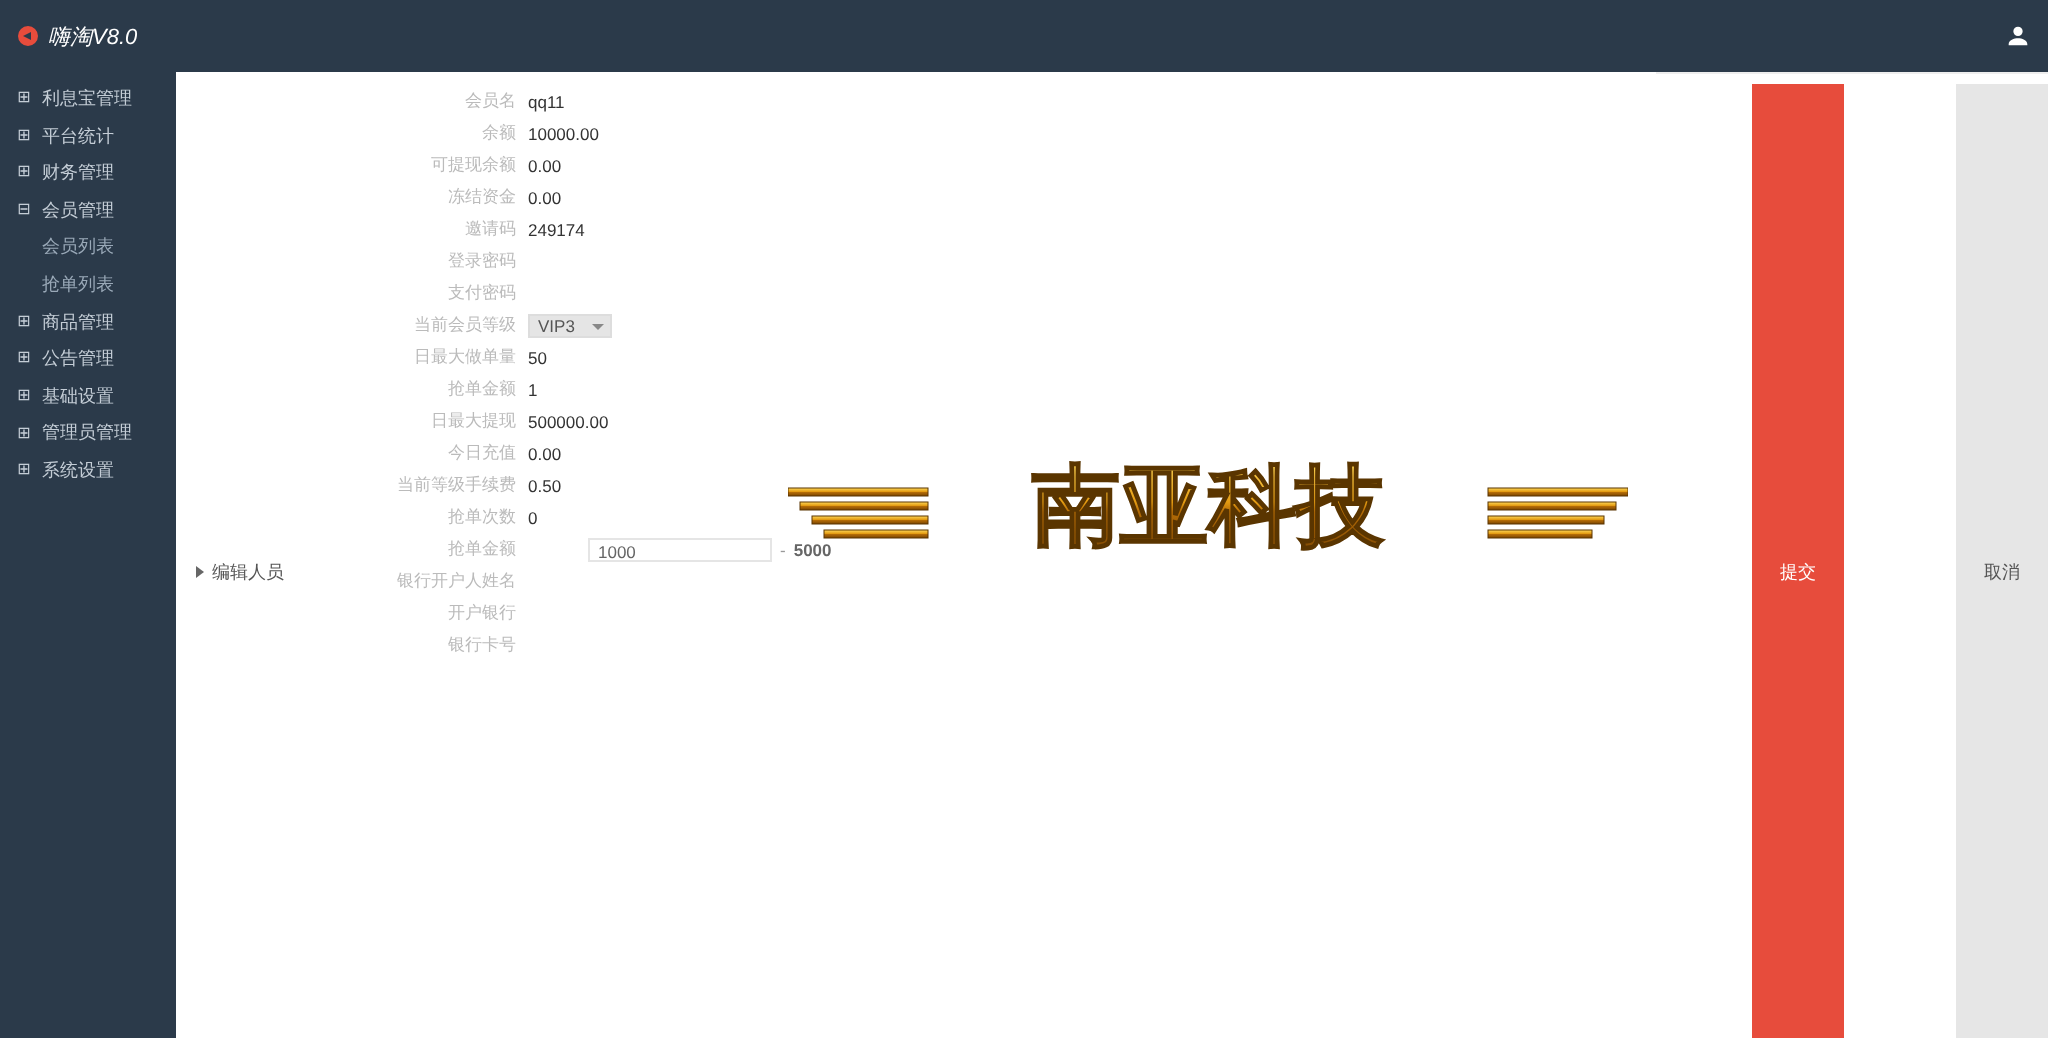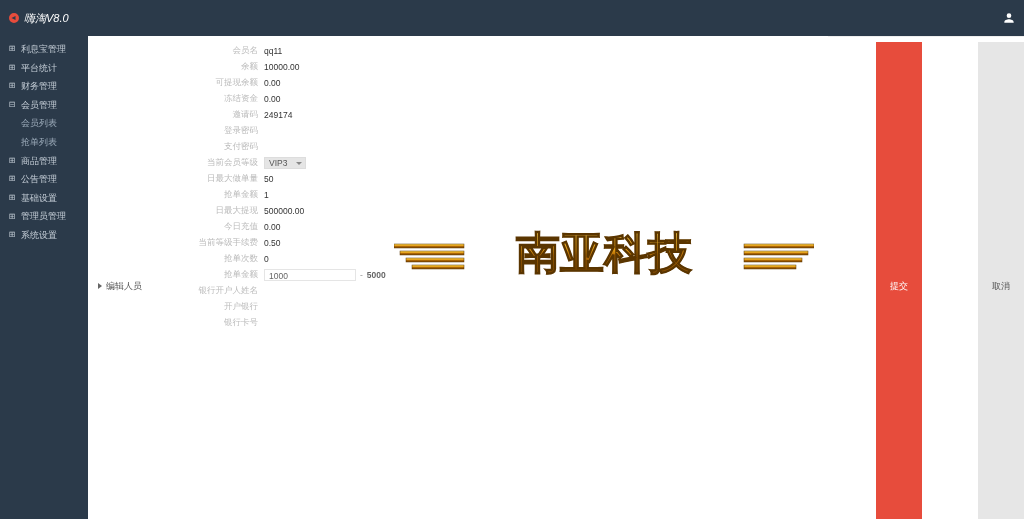--- a/index.html
+++ b/index.html
@@ -135,21 +135,21 @@
       content: "";
       position: absolute;
       right: 3px;
       top: 4px;
       width: 0; height: 0;
       border-left: 3px solid transparent;
       border-right: 3px solid transparent;
       border-top: 3px solid #888;
     }
     .form-range { display: flex; align-items: center; gap: 4px; }
-    .form-range .form-value { flex: 0 0 92px; }
+    .form-range .form-value { flex: 0 0 92px; margin-left: 30px; }
     .dash { color: #999; }
 
     .watermark {
       position: absolute;
       left: 42%;
       top: 180px;
       transform: translateX(-10%);
       pointer-events: none;
     }
     .watermark svg { width: 420px; height: 80px; }

